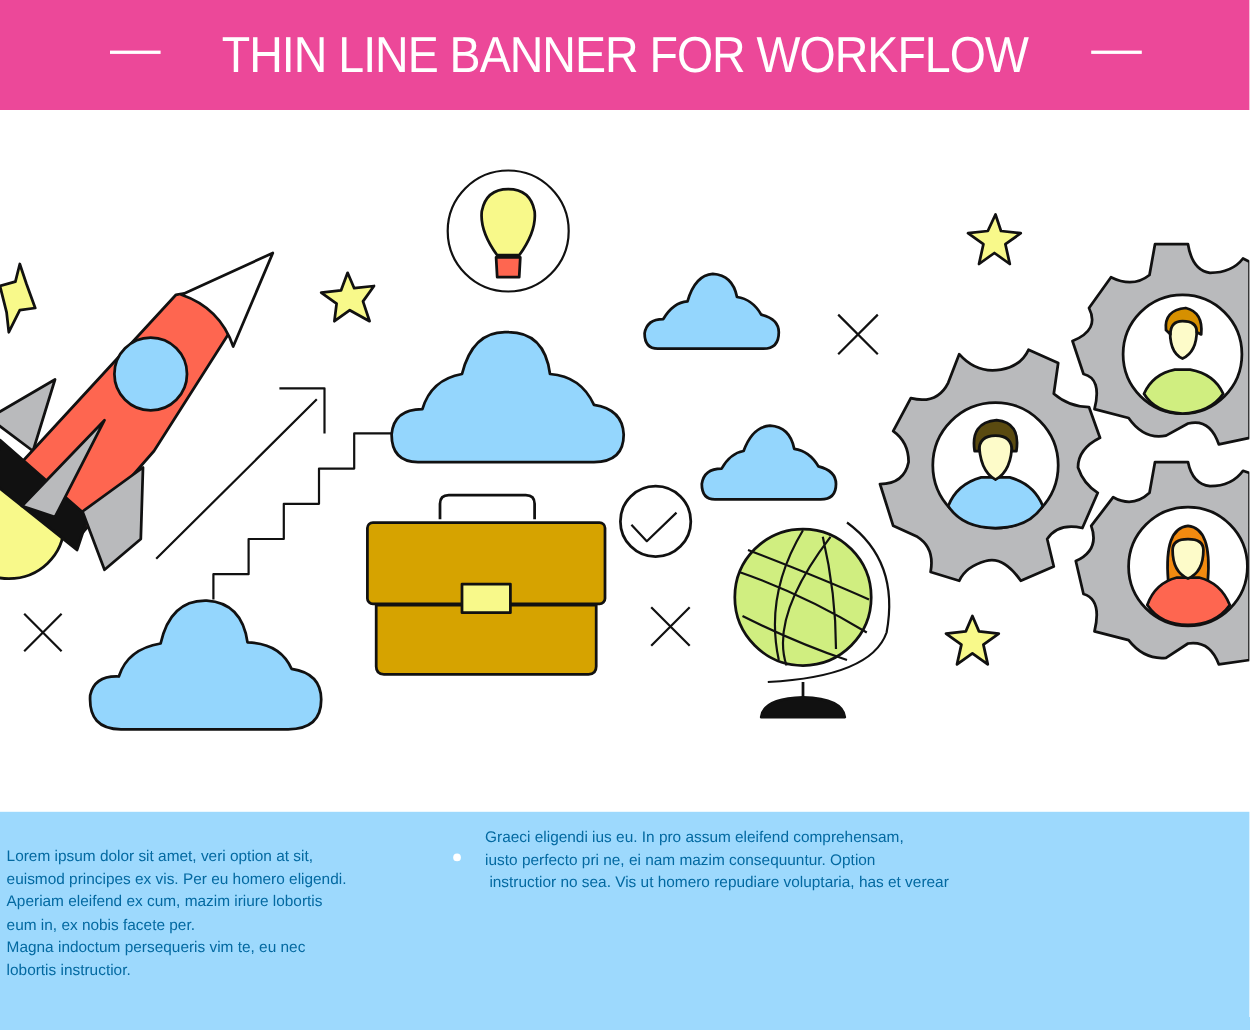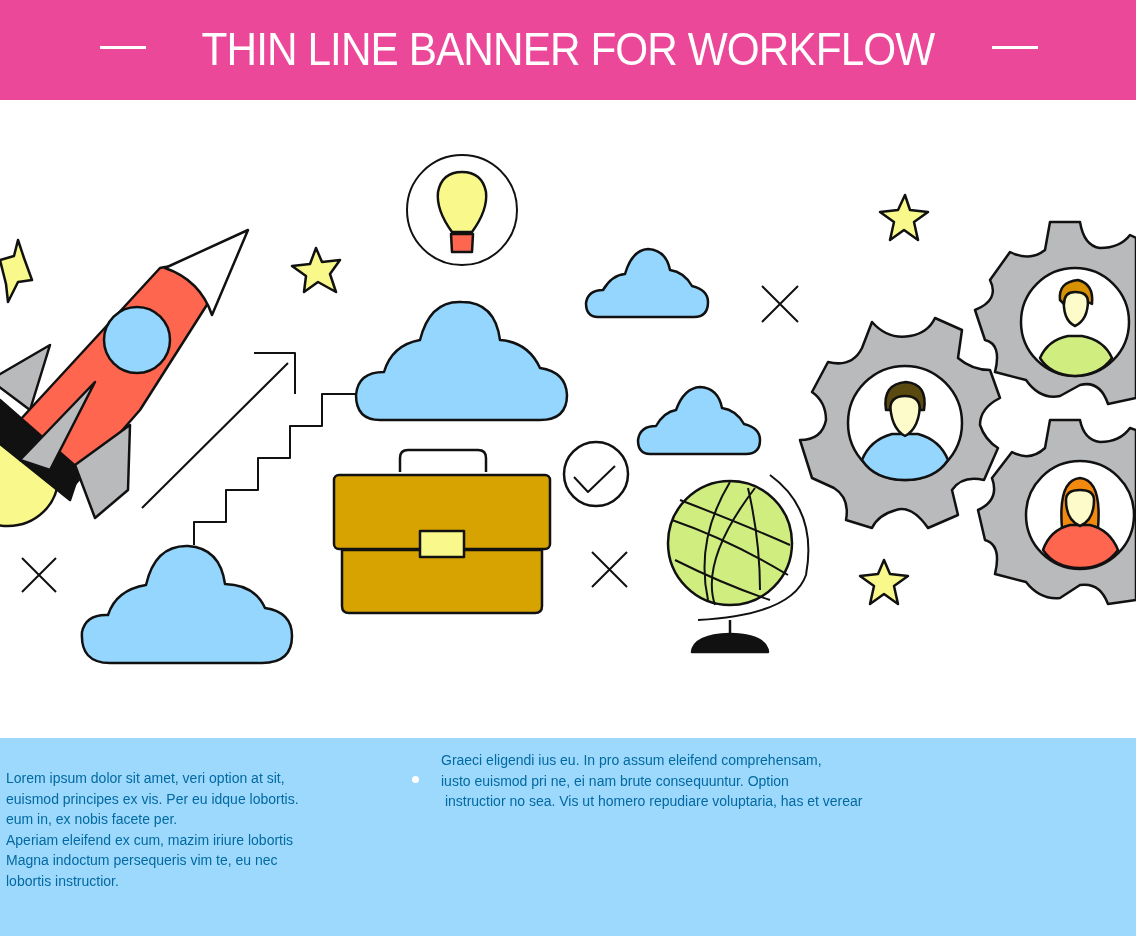--- a/index.html
+++ b/index.html
@@ -105,25 +105,25 @@
     <circle cx="1080" cy="515" r="54" fill="#fff"></circle>
     <path d="M1062 528 Q1058 480 1080 478 Q1102 480 1098 528 Z" fill="#f28a10"></path>
     <path d="M1043 550 Q1050 530 1070 525 L1090 525 Q1110 530 1118 550 Q1105 568 1080 568 Q1055 568 1043 550 Z" fill="#fe6650"></path>
     <path d="M1066 500 Q1066 490 1080 490 Q1094 490 1094 500 Q1094 520 1080 526 Q1066 520 1066 500 Z" fill="#fdfbc9"></path>
   </g>
 </svg>
 
 <div class="footer">
   <div class="col col-left">
     <span class="line">Lorem ipsum dolor sit amet, veri option at sit,</span>
-    <span class="line">euismod principes ex vis. Per eu idque lobortis.</span>
+    <span class="line">euismod principes ex vis. Per eu homero eligendi.</span>
+    <span class="line">Aperiam eleifend ex cum, mazim iriure lobortis</span>
     <span class="line">eum in, ex nobis facete per.</span>
-    <span class="line">Aperiam eleifend ex cum, mazim iriure lobortis</span>
     <span class="line">Magna indoctum persequeris vim te, eu nec</span>
     <span class="line">lobortis instructior.</span>
   </div>
   <div class="bullet"></div>
   <div class="col col-right">
     <span class="line">Graeci eligendi ius eu. In pro assum eleifend comprehensam,</span>
-    <span class="line">iusto euismod pri ne, ei nam brute consequuntur. Option</span>
+    <span class="line">iusto perfecto pri ne, ei nam mazim consequuntur. Option</span>
     <span class="line"> instructior no sea. Vis ut homero repudiare voluptaria, has et verear</span>
   </div>
 </div>
 
 </body></html>

